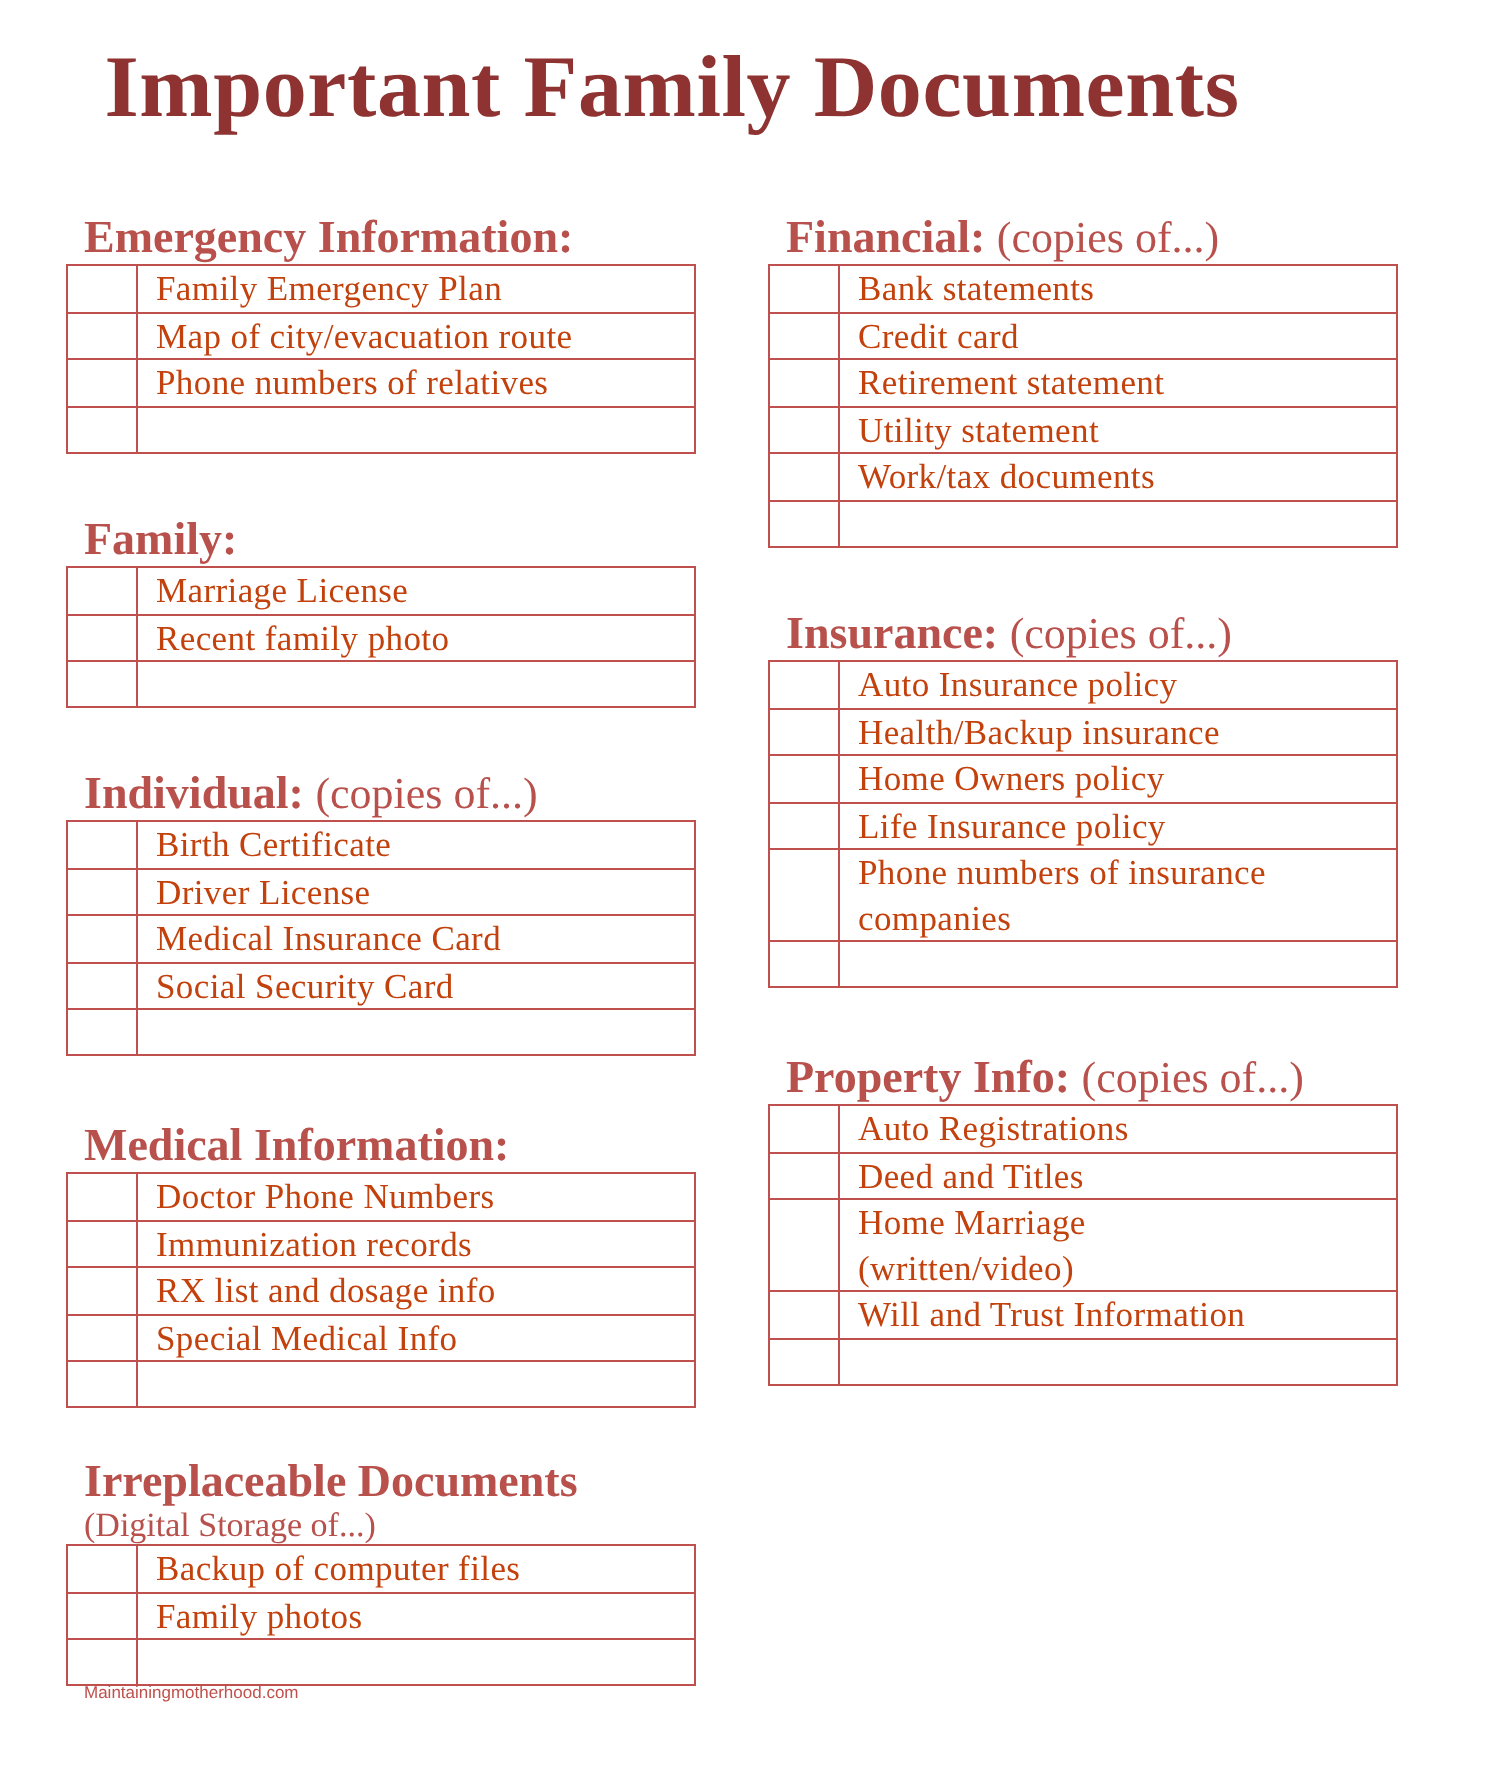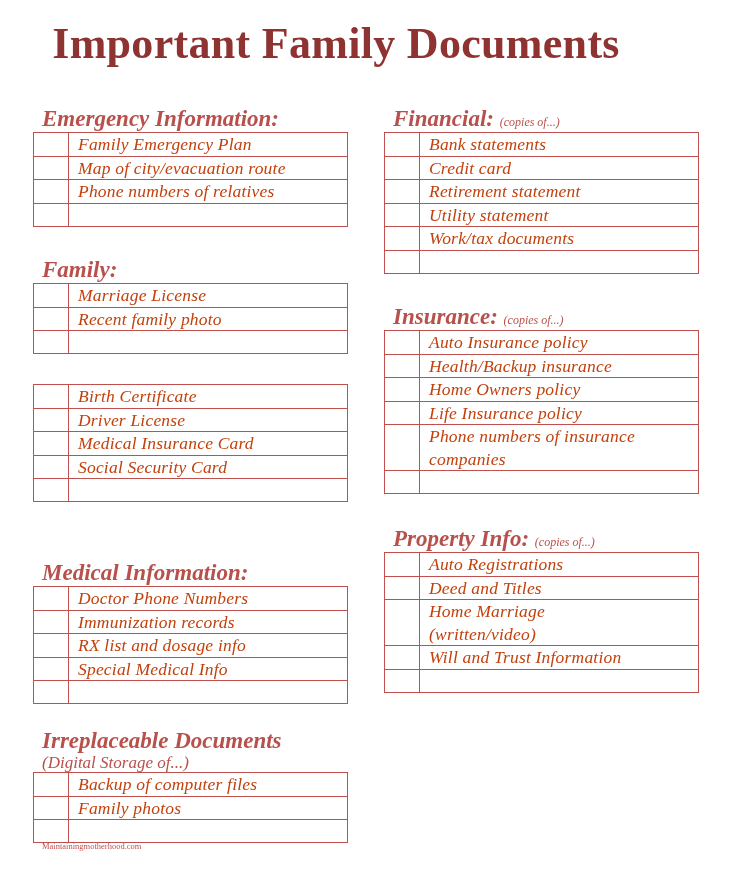--- a/index.html
+++ b/index.html
@@ -1,32 +1,32 @@
 <!DOCTYPE html>
 <html><head>
   <meta charset="utf-8">
   <style>
     html, body { margin: 0; padding: 0; background: #ffffff; }
     body { width: 753px; height: 895px; position: relative; overflow: hidden;
            font-family: "DejaVu Serif", "Liberation Serif", serif; color: #b8504c; }
     .title { position: absolute; left: 0; width: 672px; top: 18px; text-align: center;
              font-family: "Liberation Serif", "DejaVu Serif", serif; font-weight: bold;
              font-size: 44px; color: #8e3331; letter-spacing: 0.3px; }
-    .section { position: absolute; width: 315px; font-style: italic; }
+    .section { position: absolute; width: 315px; }
     .sec-head { font-family: "Liberation Serif", serif; font-weight: bold; font-size: 23px;
                 color: #b8504c; line-height: 26px; height: 26px; margin-left: 9px; white-space: nowrap; }
-    .sec-sub { font-family: "Liberation Serif", serif; font-weight: normal; font-size: 12px; }
+    .sec-sub { font-family: "Liberation Serif", serif; font-weight: normal; font-size: 22px; }
     .sec-sub-line { font-family: "Liberation Serif", serif; font-size: 17px; line-height: 18px;
                     margin-left: 9px; color: #b8504c; }
     table { border-collapse: collapse; width: 315px; table-layout: fixed; }
     td { border: 1.3px solid #c0504d; padding: 0; height: 22px; vertical-align: top; }
     td.chk { width: 34px; }
     td.txt { font-family: "Liberation Serif", serif; font-size: 17.5px; line-height: 22.5px;
              padding-left: 9px; color: #c2410c; letter-spacing: 0.2px; }
-    .footer { position: absolute; left: 42px; top: 841px; font-family: Liberation Serif, serif;
+    .footer { position: absolute; left: 42px; top: 841px; font-family: Liberation Sans, sans-serif;
               font-size: 8.5px; color: #c0504d; }
   </style>
 </head>
 <body>
 
 <div class="title">Important Family Documents</div>
 
 <div class="section" style="left:33px; top:106px;">
   <div class="sec-head">Emergency Information:</div>
   <table>
@@ -65,20 +65,21 @@
         </tr>
     <tr>
           <td class="chk"></td>
           <td class="txt"></td>
         </tr>
   </tbody>
     </table>
 </div>
 
 <div class="section" style="left:33px; top:384px;">
+  <div class="sec-head"><span>Individual:</span> <span class="sec-sub">(copies of...)</span></div>
   <table>
     <tbody>
         <tr>
           <td class="chk"></td>
           <td class="txt">Birth Certificate</td>
         </tr>
     <tr>
           <td class="chk"></td>
           <td class="txt">Driver License</td>
         </tr>

